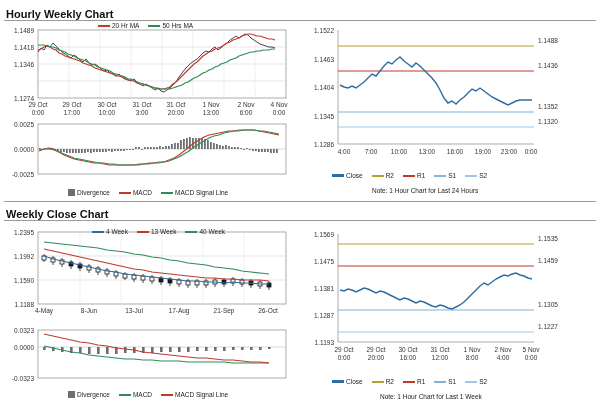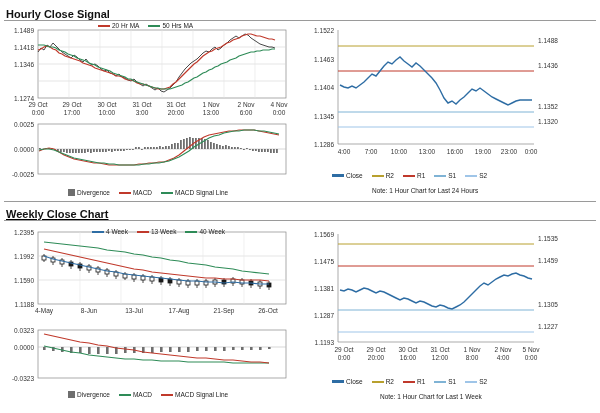--- a/index.html
+++ b/index.html
@@ -13,21 +13,21 @@
   .lgd-item{display:flex;align-items:center;gap:2px;margin-right:6px;}
   .lgd-line{display:inline-block;width:12px;height:2px;}
   .lgd-sw{display:inline-block;width:7px;height:7px;}
   .note{position:absolute;font-size:6.5px;color:#222;}
   svg{display:block;}
 </style>
 </head>
 <body>
 
 <div class="panel" style="left:6px;top:4px;">
-  <span class="sec-title">Hourly Close Signal</span>
+  <span class="sec-title">Hourly Weekly Chart</span>
 </div>
 <div class="hr" style="top:20px;"></div>
 
 <div class="panel" style="left:4px;top:22px;">
 <svg width="292" height="100" viewBox="0 0 292 100">
   <g>
     <rect x="34" y="8" width="248" height="68" fill="#ffffff" stroke="#888" stroke-width="0.7"></rect>
     <line x1="34" y1="25" x2="282" y2="25" stroke="#d4d4d4" stroke-width="0.6"></line>
     <line x1="34" y1="42" x2="282" y2="42" stroke="#d4d4d4" stroke-width="0.6"></line>
     <line x1="34" y1="59" x2="282" y2="59" stroke="#d4d4d4" stroke-width="0.6"></line>
@@ -267,21 +267,21 @@
   </span>
   <span class="lgd-item">
     <span class="lgd-line" style="background:#9fc5e8"></span>
     <span>S2</span>
   </span>
 </div>
 
 <div class="note" style="left:372px;top:187px;">Note: 1 Hour Chart for Last 24 Hours</div>
 
 <div class="hr" style="top:201px;"></div>
-<div class="panel" style="left:6px;top:204px;text-decoration:underline;">
+<div class="panel" style="left:6px;top:204px;">
   <span class="sec-title">Weekly Close Chart</span>
 </div>
 <div class="hr" style="top:220px;"></div>
 
 <div class="panel" style="left:4px;top:222px;">
 <svg width="292" height="106" viewBox="0 0 292 106">
   <g>
     <rect x="34" y="10" width="248" height="72" fill="#ffffff" stroke="#888" stroke-width="0.7"></rect>
     <line x1="34" y1="34" x2="282" y2="34" stroke="#d4d4d4" stroke-width="0.6"></line>
     <line x1="34" y1="58" x2="282" y2="58" stroke="#d4d4d4" stroke-width="0.6"></line>

